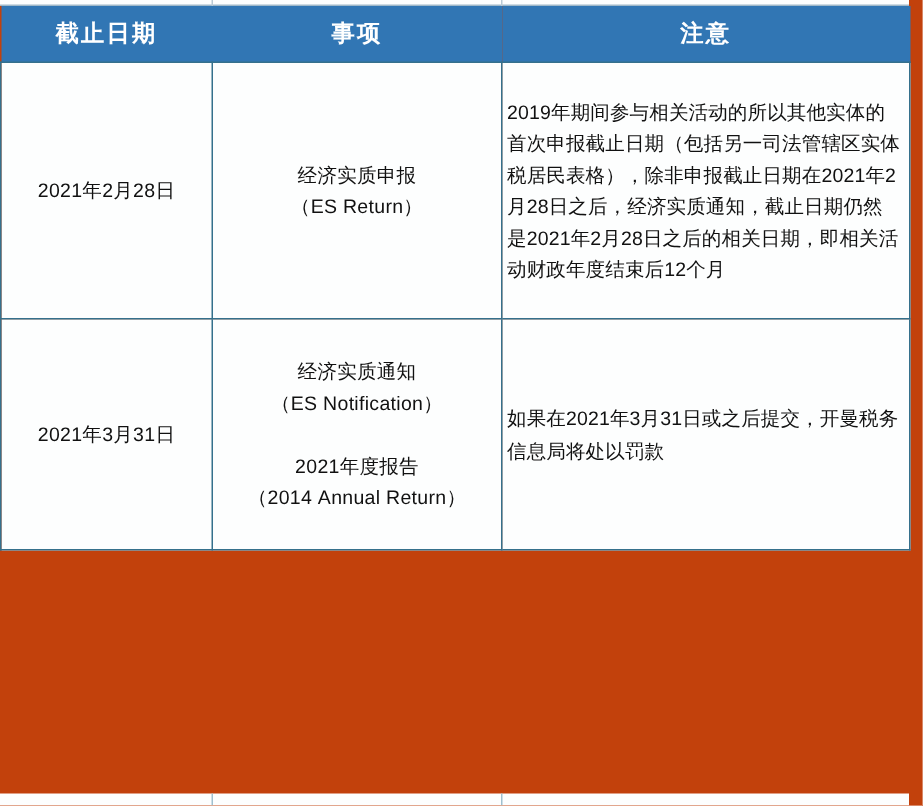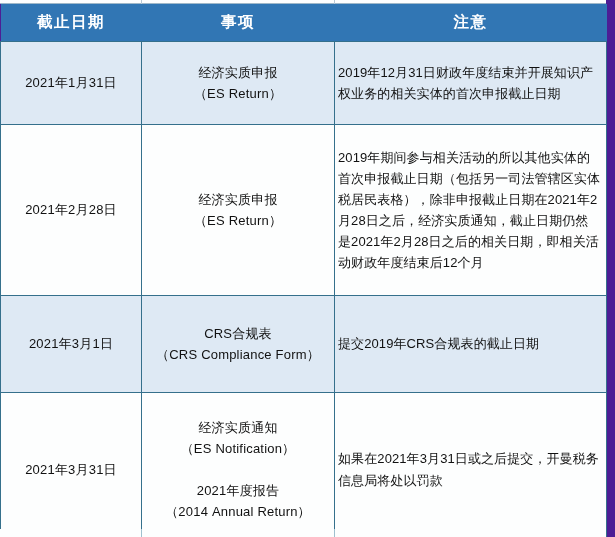--- a/index.html
+++ b/index.html
@@ -11,21 +11,21 @@
     width: 615px;
     height: 537px;
     overflow: hidden;
     font-family: "Liberation Sans", "DejaVu Sans", sans-serif;
   }
 
   #page {
     position: relative;
     width: 615px;
     height: 537px;
-    background: #4c1d95;
+    background: #c2410c;
     overflow: hidden;
   }
 
   
   .top-sliver {
     position: absolute;
     left: 0;
     top: 0;
     width: 606px;
     height: 4px;
@@ -141,46 +141,30 @@
     </colgroup>
     <thead>
       <tr>
         <th>截止日期</th>
         <th>事项</th>
         <th>注意</th>
       </tr>
     </thead>
     <tbody>
 
-      <tr class="shade r1">
-        <td class="date">2021年1月31日</td>
-        <td class="item">
-          <span class="item-line">经济实质申报</span>
-          <span class="item-line">（ES Return）</span>
-        </td>
-        <td class="note">2019年12月31日财政年度结束并开展知识产权业务的相关实体的首次申报截止日期</td>
-      </tr>
 
       <tr class="plain r2">
         <td class="date">2021年2月28日</td>
         <td class="item">
           <span class="item-line">经济实质申报</span>
           <span class="item-line">（ES Return）</span>
         </td>
         <td class="note">2019年期间参与相关活动的所以其他实体的首次申报截止日期（包括另一司法管辖区实体税居民表格），除非申报截止日期在2021年2月28日之后，经济实质通知，截止日期仍然是2021年2月28日之后的相关日期，即相关活动财政年度结束后12个月</td>
       </tr>
 
-      <tr class="shade r3">
-        <td class="date">2021年3月1日</td>
-        <td class="item">
-          <span class="item-line">CRS合规表</span>
-          <span class="item-line">（CRS Compliance Form）</span>
-        </td>
-        <td class="note">提交2019年CRS合规表的截止日期</td>
-      </tr>
 
       <tr class="plain r4">
         <td class="date">2021年3月31日</td>
         <td class="item">
           <span class="item-line">经济实质通知</span>
           <span class="item-line">（ES Notification）</span>
           <span class="item-gap"></span>
           <span class="item-line">2021年度报告</span>
           <span class="item-line">（2014 Annual Return）</span>
         </td>

